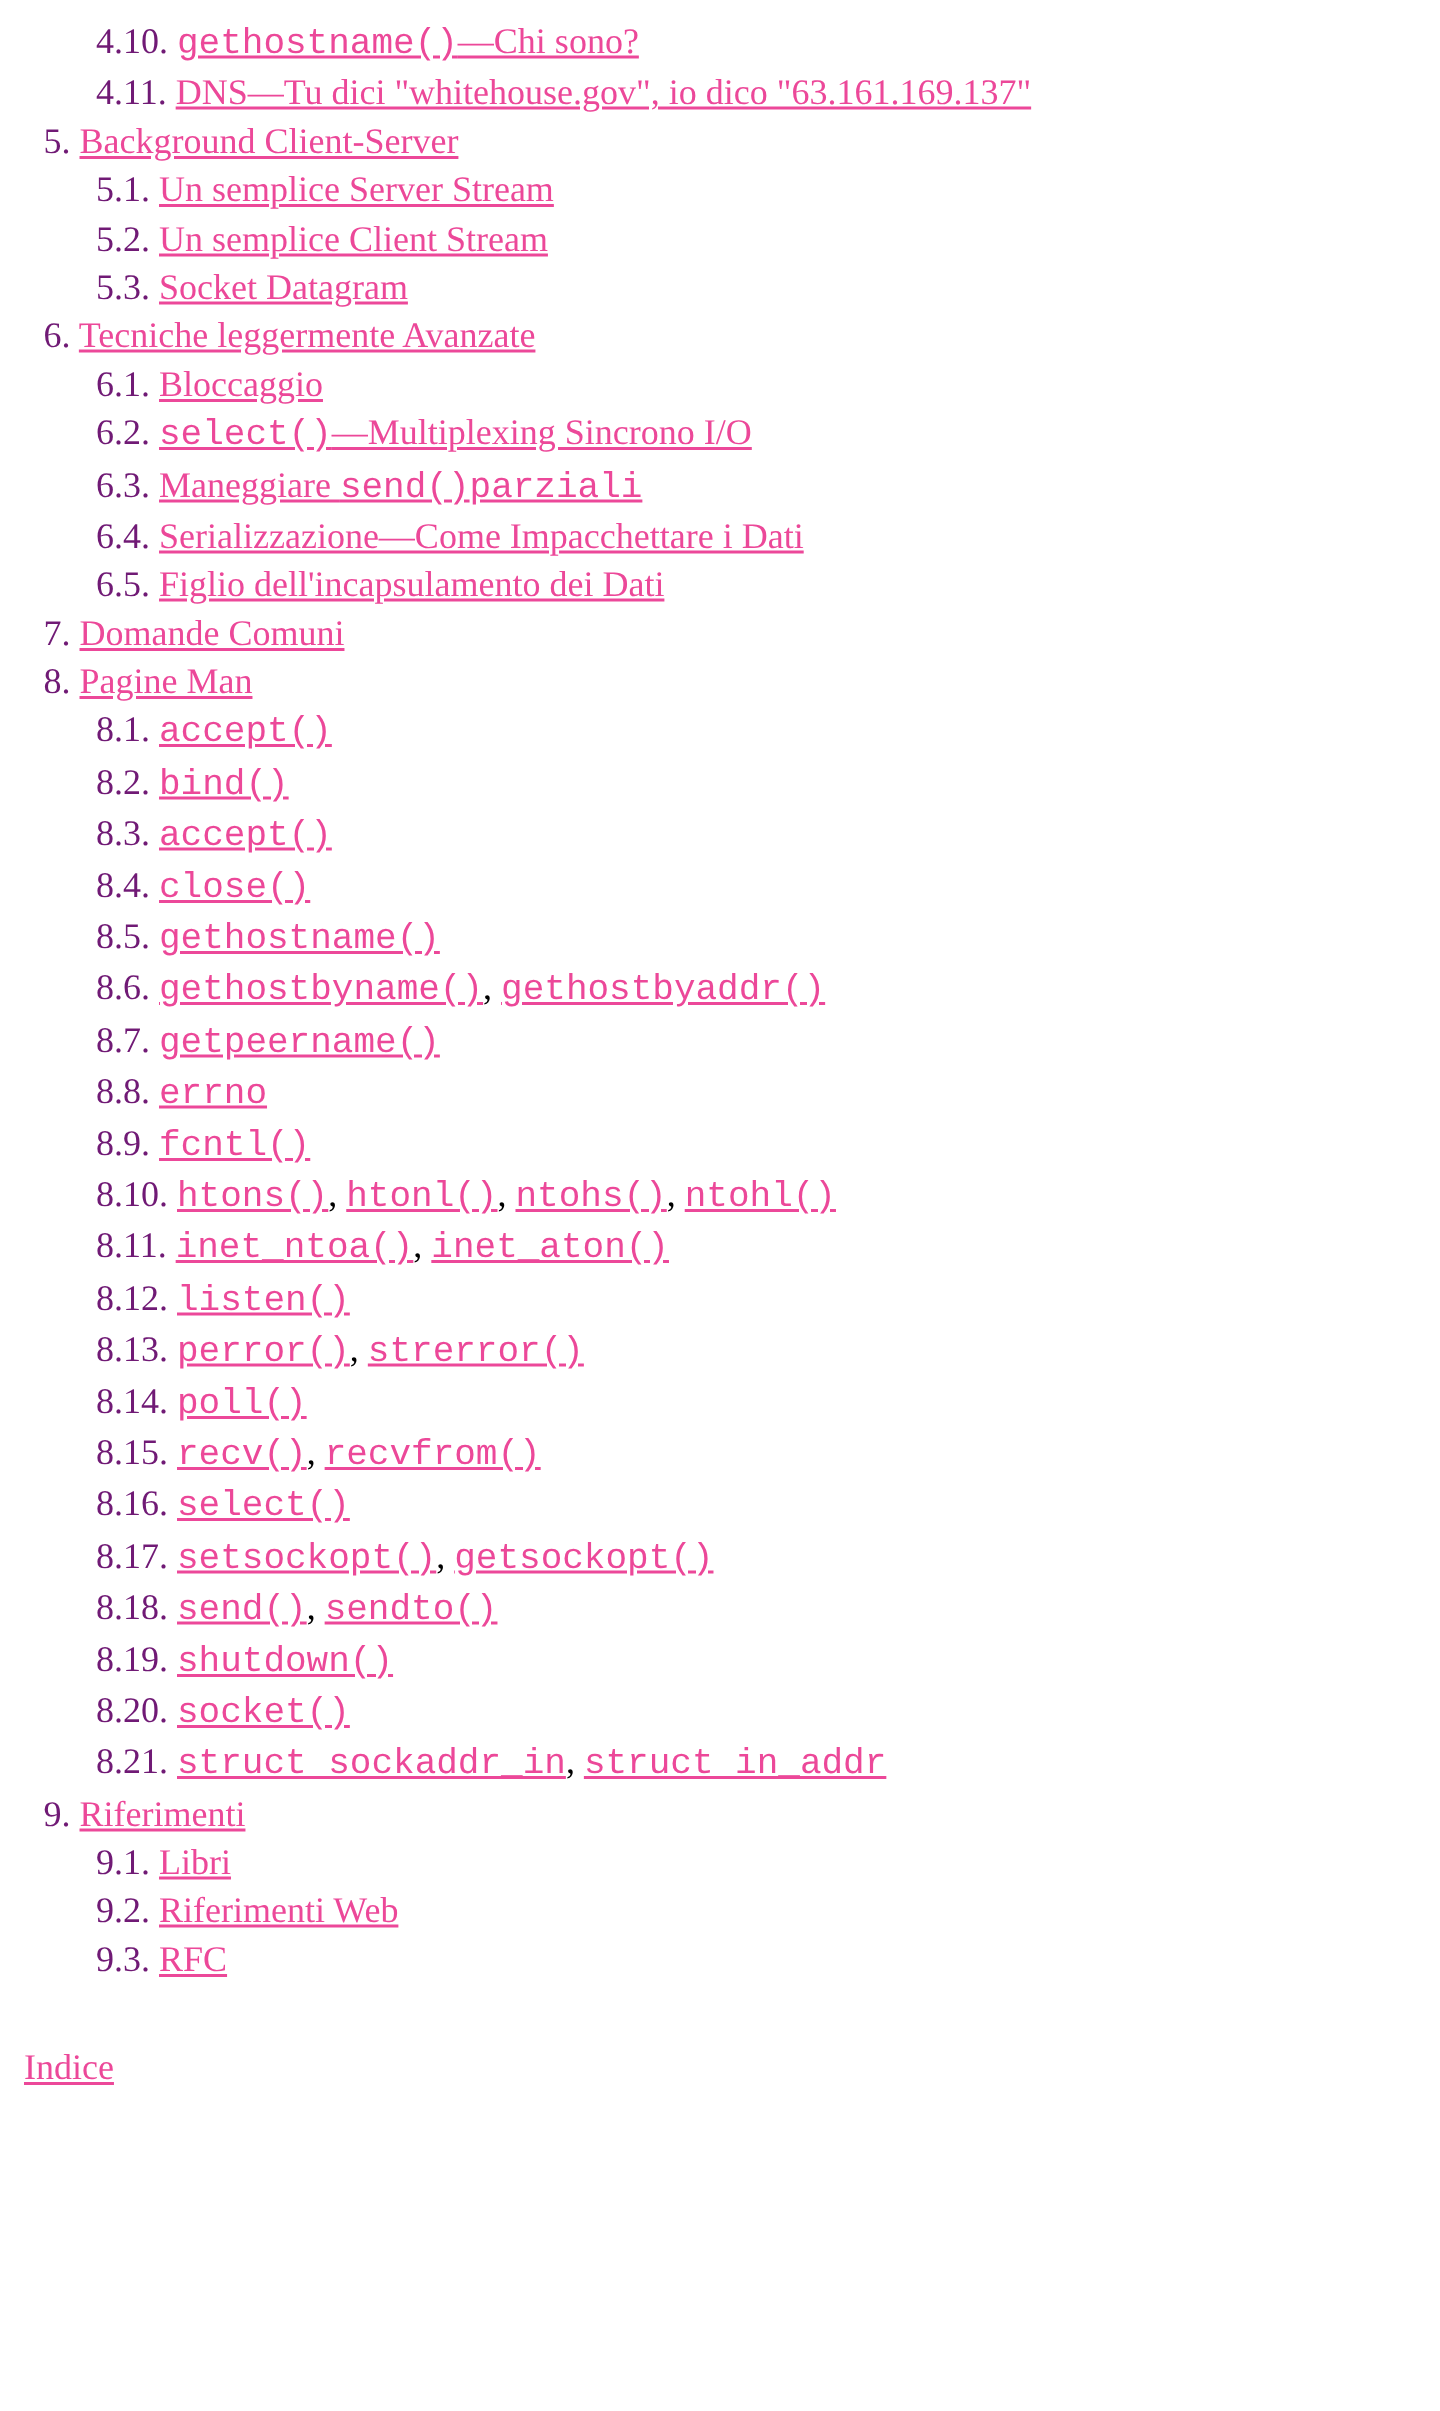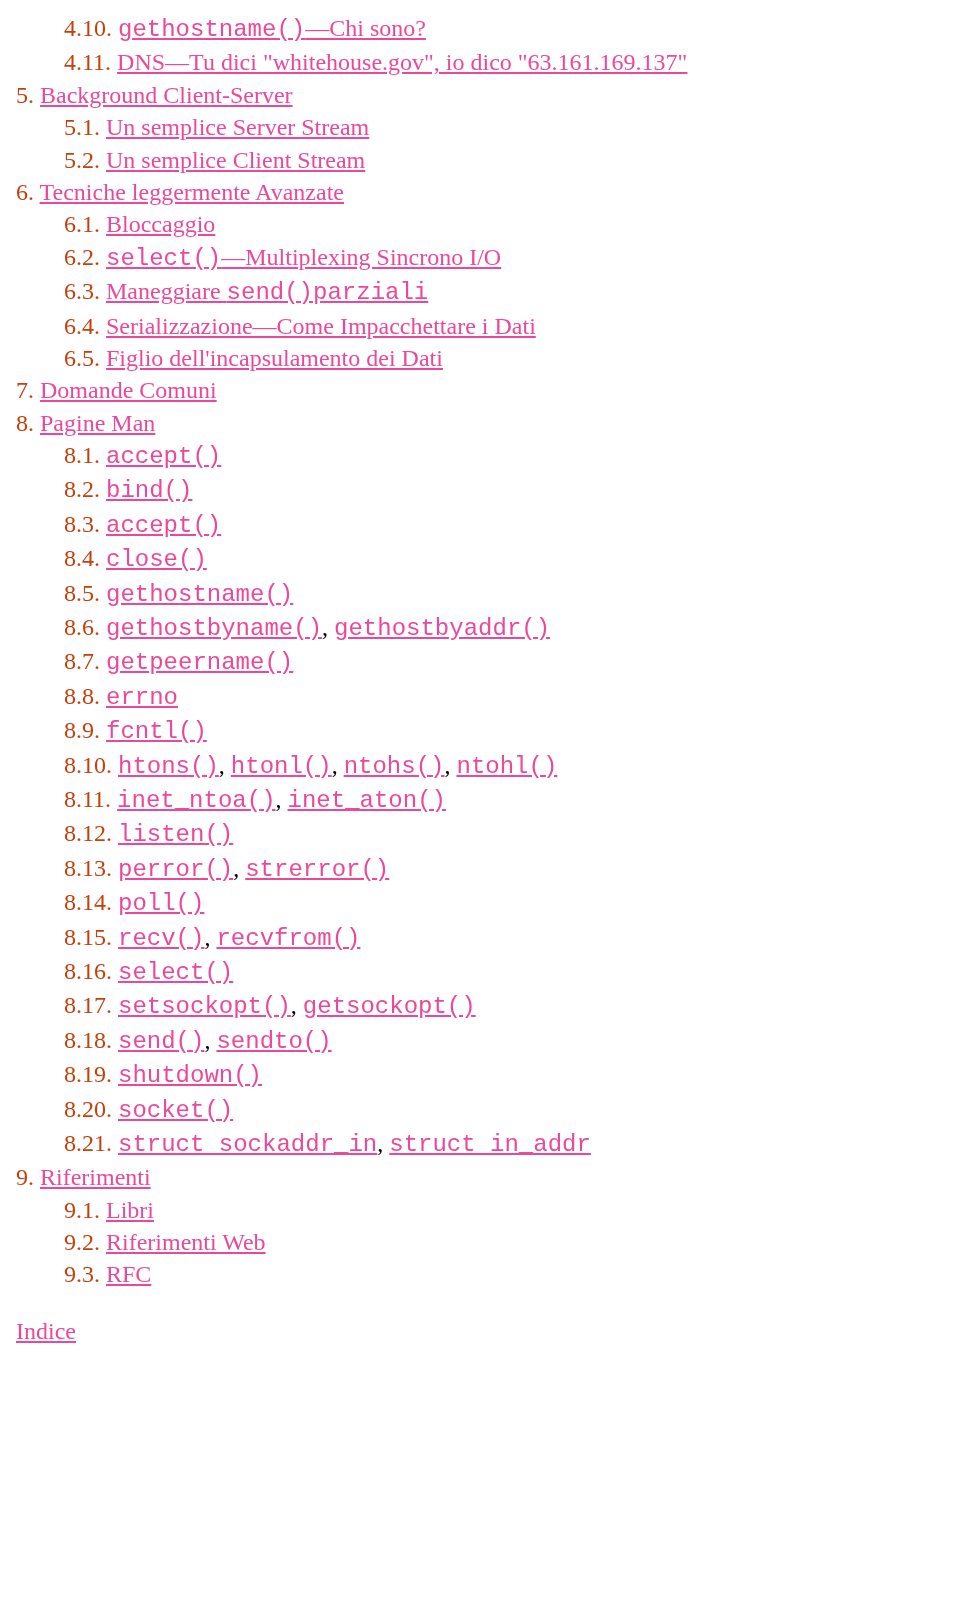--- a/index.html
+++ b/index.html
@@ -10,44 +10,45 @@
     color: #000;
   }
   a {
     color: #ec4899;
     text-decoration: underline;
   }
   .mono {
     font-family: "Courier New", Courier, monospace;
   }
   .level1 {
-    margin-left: 0px;
+    margin-left: 13px;
   }
   .level2 {
     margin-left: 48px;
   }
   .entry {
     white-space: normal;
   }
   .nolink {
-    color: #c2410c;
+    color: #701a75;
   }
   .index {
-    margin-top: 24px;
+    margin-top: 40px;
   }
 </style>
 </head>
 <body>
 
 <div id="toc">
     <div class="entry level2"><span class="nolink">4.10. </span><a href="#" class="mono">gethostname()</a><a href="#">—Chi sono?</a></div>
     <div class="entry level2"><span class="nolink">4.11. </span><a href="#">DNS—Tu dici "whitehouse.gov", io dico "63.161.169.137"</a></div>
     <div class="entry level1"><span class="nolink">5. </span><a href="#">Background Client-Server</a></div>
     <div class="entry level2"><span class="nolink">5.1. </span><a href="#">Un semplice Server Stream</a></div>
     <div class="entry level2"><span class="nolink">5.2. </span><a href="#">Un semplice Client Stream</a></div>
+    <div class="entry level2"><span class="nolink">5.3. </span><a href="#">Socket Datagram</a></div>
     <div class="entry level1"><span class="nolink">6. </span><a href="#">Tecniche leggermente Avanzate</a></div>
     <div class="entry level2"><span class="nolink">6.1. </span><a href="#">Bloccaggio</a></div>
     <div class="entry level2"><span class="nolink">6.2. </span><a href="#" class="mono">select()</a><a href="#">—Multiplexing Sincrono I/O</a></div>
     <div class="entry level2"><span class="nolink">6.3. </span><a href="#">Maneggiare </a><a href="#" class="mono">send()</a><a href="#" class="mono">parziali</a></div>
     <div class="entry level2"><span class="nolink">6.4. </span><a href="#">Serializzazione—Come Impacchettare i Dati</a></div>
     <div class="entry level2"><span class="nolink">6.5. </span><a href="#">Figlio dell'incapsulamento dei Dati</a></div>
     <div class="entry level1"><span class="nolink">7. </span><a href="#">Domande Comuni</a></div>
     <div class="entry level1"><span class="nolink">8. </span><a href="#">Pagine Man</a></div>
     <div class="entry level2"><span class="nolink">8.1. </span><a href="#" class="mono">accept()</a></div>
     <div class="entry level2"><span class="nolink">8.2. </span><a href="#" class="mono">bind()</a></div>

